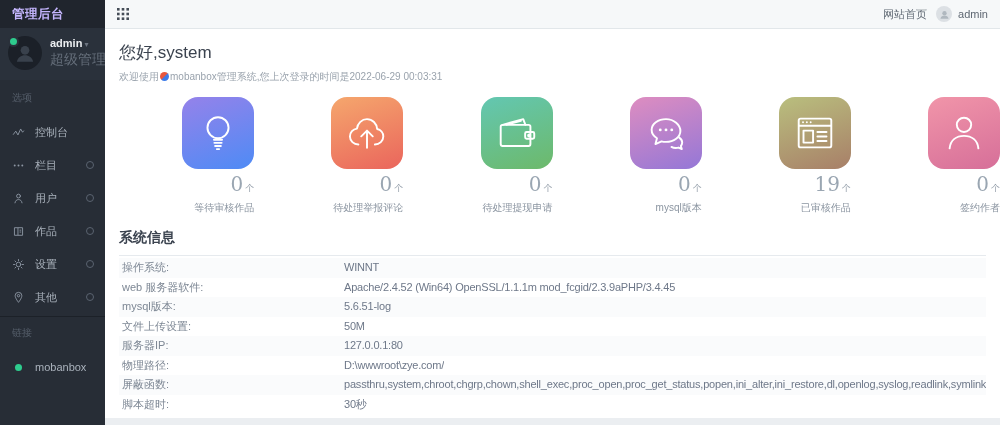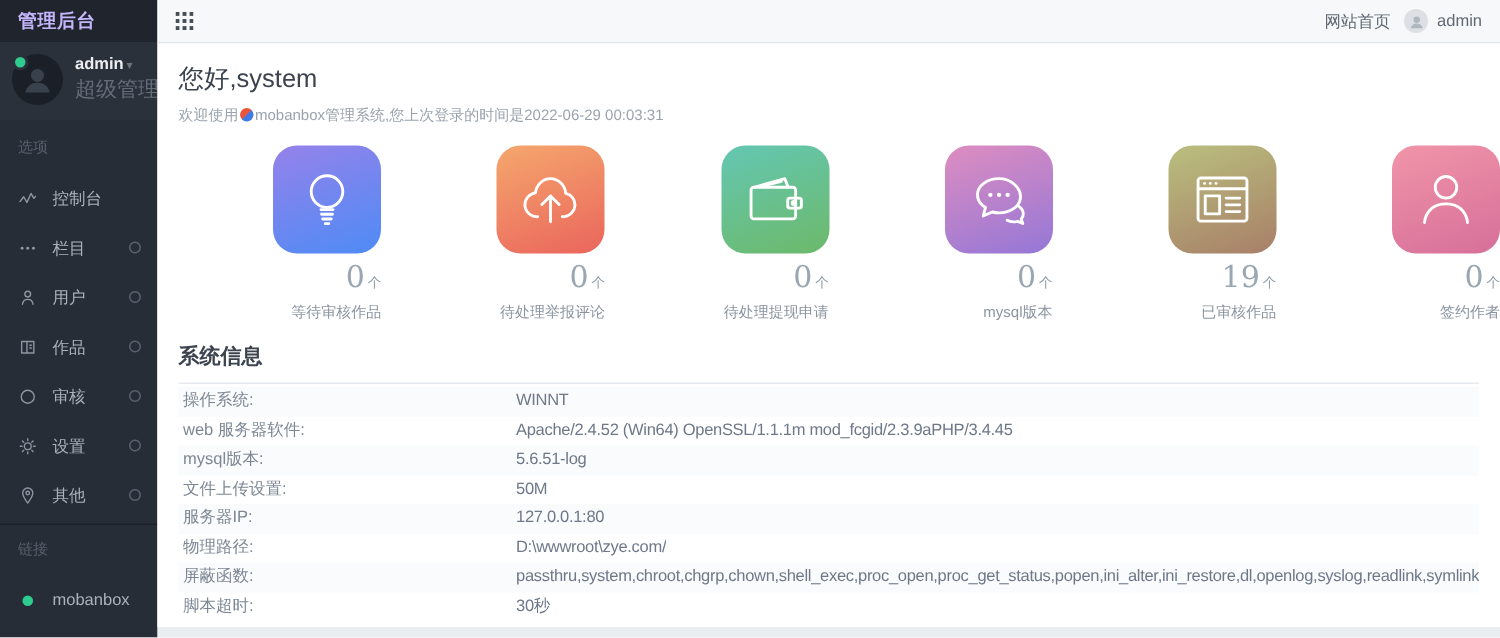--- a/index.html
+++ b/index.html
@@ -134,29 +134,20 @@
               <path d="M4.5 5h6.5v14H4.5z"></path>
               <path d="M11 5h8.5v14H11"></path>
               <path d="M14 9.5h3M14 13h3"></path>
             </svg>
           </span>
           <span class="side-label">作品</span>
           <span class="side-circle"></span>
         </div>
         <div class="side-item">
           <span class="side-icon">
-            <svg viewBox="0 0 24 24" fill="none" stroke="currentColor" stroke-width="1.7">
-              <circle cx="12" cy="12" r="8"></circle>
-            </svg>
-          </span>
-          <span class="side-label">审核</span>
-          <span class="side-circle"></span>
-        </div>
-        <div class="side-item">
-          <span class="side-icon">
             <svg viewBox="0 0 24 24" fill="none" stroke="currentColor" stroke-width="1.7" stroke-linecap="round">
               <circle cx="12" cy="12" r="4.2"></circle>
               <path d="M12 5V2.8M12 21.2V19M19 12h2.2M2.8 12H5M16.9 7.1l1.6-1.6M5.5 18.5l1.6-1.6M16.9 16.9l1.6 1.6M5.5 5.5l1.6 1.6"></path>
             </svg>
           </span>
           <span class="side-label">设置</span>
           <span class="side-circle"></span>
         </div>
         <div class="side-item">
           <span class="side-icon">

